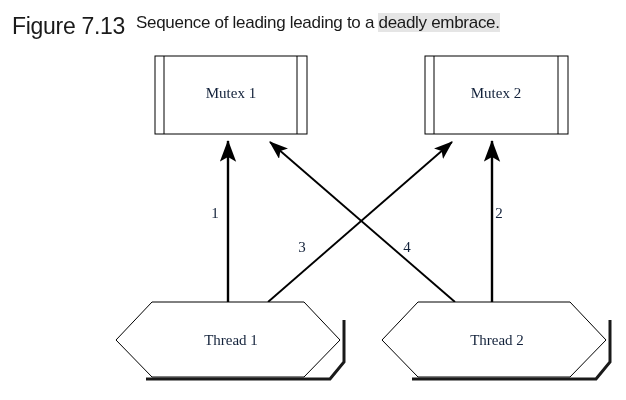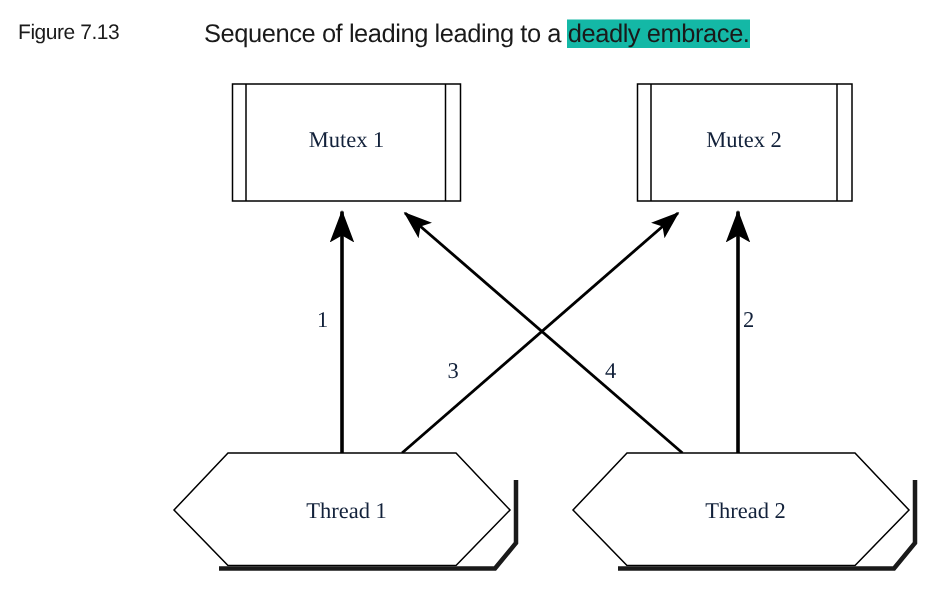--- a/index.html
+++ b/index.html
@@ -30,35 +30,35 @@
     top: 13px;
     width: 626px;
     height: 26px;
     white-space: nowrap;
   }
   .caption-label {
     position: absolute;
     left: 12px;
     top: 0;
     font-family: "Liberation Sans", sans-serif;
-    font-size: 14px;
+    font-size: 23px;
     letter-spacing: -0.3px;
     color: #1a1a1a;
   }
   .caption-text {
     position: absolute;
     left: 136px;
     top: 0;
     font-family: "Liberation Sans", sans-serif;
     font-size: 17px;
     letter-spacing: -0.3px;
     color: #1a1a1a;
   }
   .caption-text .hl {
-    background: #14b8a6;
+    background: #e5e5e5;
   }
 
   
   #diagram {
     position: absolute;
     left: 0;
     top: 0;
     width: 626px;
     height: 400px;
   }

